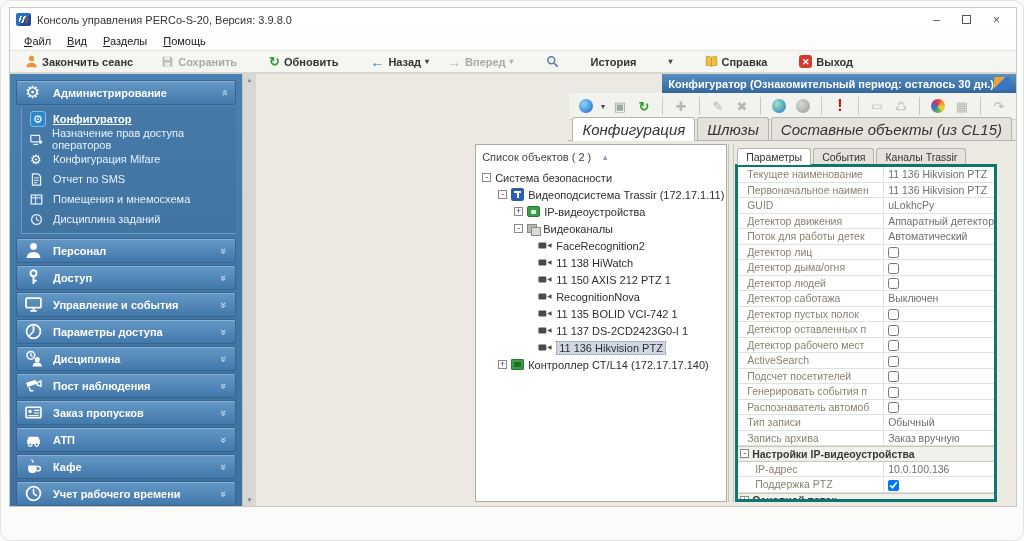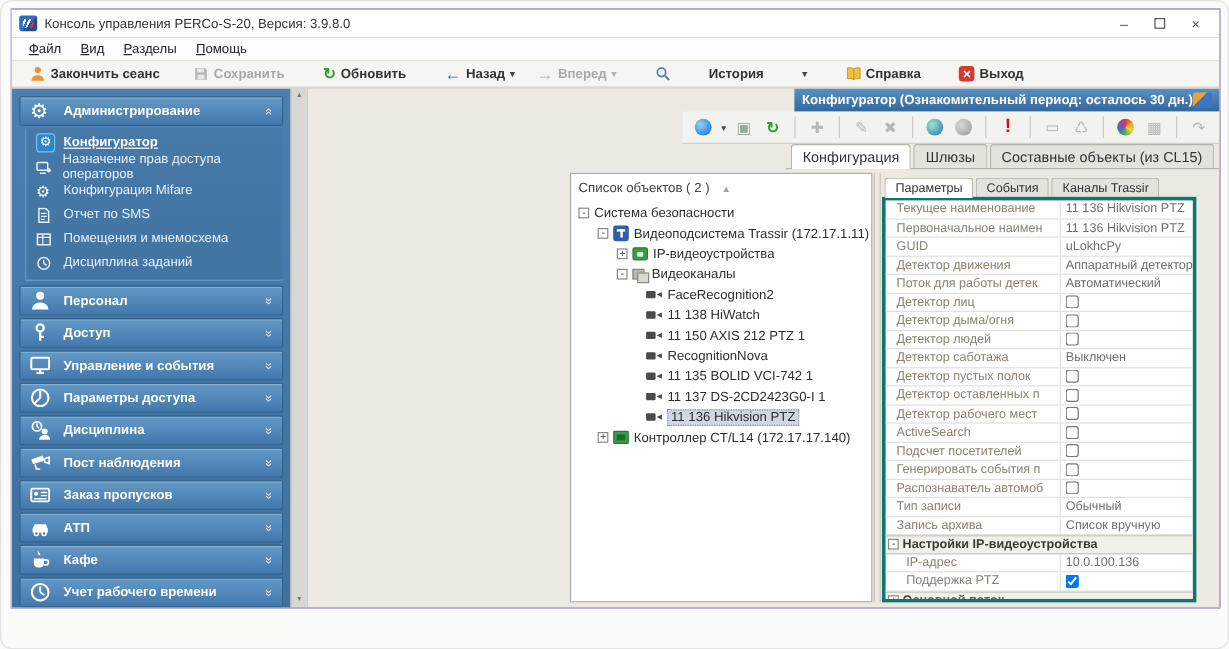--- a/index.html
+++ b/index.html
@@ -86,22 +86,22 @@
   .globe.teal { background:radial-gradient(circle at 35% 35%, #9fe6c8, #1b74b8); }
   .palette { width:14px; height:14px; border-radius:50%;
              background:conic-gradient(#e23b2e,#f0a030,#ecd840,#58b04a,#3a77c2,#8a4ab0,#e23b2e); }
   .dim-g { color:#b8b8b2; }
   .alert-g { color:#cc1111; font-weight:bold; font-size:16px; }
   .green-g { color:#2f9e2f; font-weight:bold; }
   .exp-g { color:#9aa89a; }
 
   .mtabs { height:21px; flex:0 0 auto; display:flex; align-items:flex-end; gap:2px; padding:0 4px;
            background:#ece9e2; border-bottom:1px solid #b5b5ad; }
-  .mtab { font-size:12px; color:#333; background:#e4e2da; border:1px solid #b5b5ad; border-bottom:none;
-          border-radius:3px 3px 0 0; padding:3px 9px 2px; }
+  .mtab { font-size:15px; color:#333; background:#e4e2da; border:1px solid #b5b5ad; border-bottom:none;
+          border-radius:3px 3px 0 0; padding:3px 9px 2px;font-style:italic; }
   .mtab.active { background:#fff; font-weight:normal; position:relative; top:1px; padding-bottom:3px; }
 
   .mcontent { flex:1; display:flex; min-height:0; padding:3px 19px 4px 3px; }
 
   
   .treepanel { width:252px; flex:0 0 auto; background:#fff; border:1px solid #aeada4;
                overflow:hidden; padding:4px 2px; }
   .treehead { font-size:11px; color:#444; padding:2px 4px 6px; display:flex; align-items:center; gap:10px; }
   .treehead .sort { color:#9aa0b4; font-size:8px; }
   .tnode { display:flex; align-items:center; height:17px; font-size:11px; color:#2e2e2e; white-space:nowrap; }
@@ -609,21 +609,21 @@
             <div class="prow">
                   <span class="plabel">Распознаватель автомоб</span>
                   <span class="pvalue"><input type="checkbox" style=""></span>
                 </div>
             <div class="prow">
                   <span class="plabel">Тип записи</span>
                   <span class="pvalue">Обычный</span>
                 </div>
             <div class="prow">
                   <span class="plabel">Запись архива</span>
-                  <span class="pvalue">Список вручную</span>
+                  <span class="pvalue">Заказ вручную</span>
                 </div>
             <div class="prow group">
                   <span class="gbox">-</span>
                   <span class="glabel">Настройки IP-видеоустройства</span>
                 </div>
             <div class="prow">
                   <span class="plabel ind">IP-адрес</span>
                   <span class="pvalue">10.0.100.136</span>
                 </div>
             <div class="prow">

